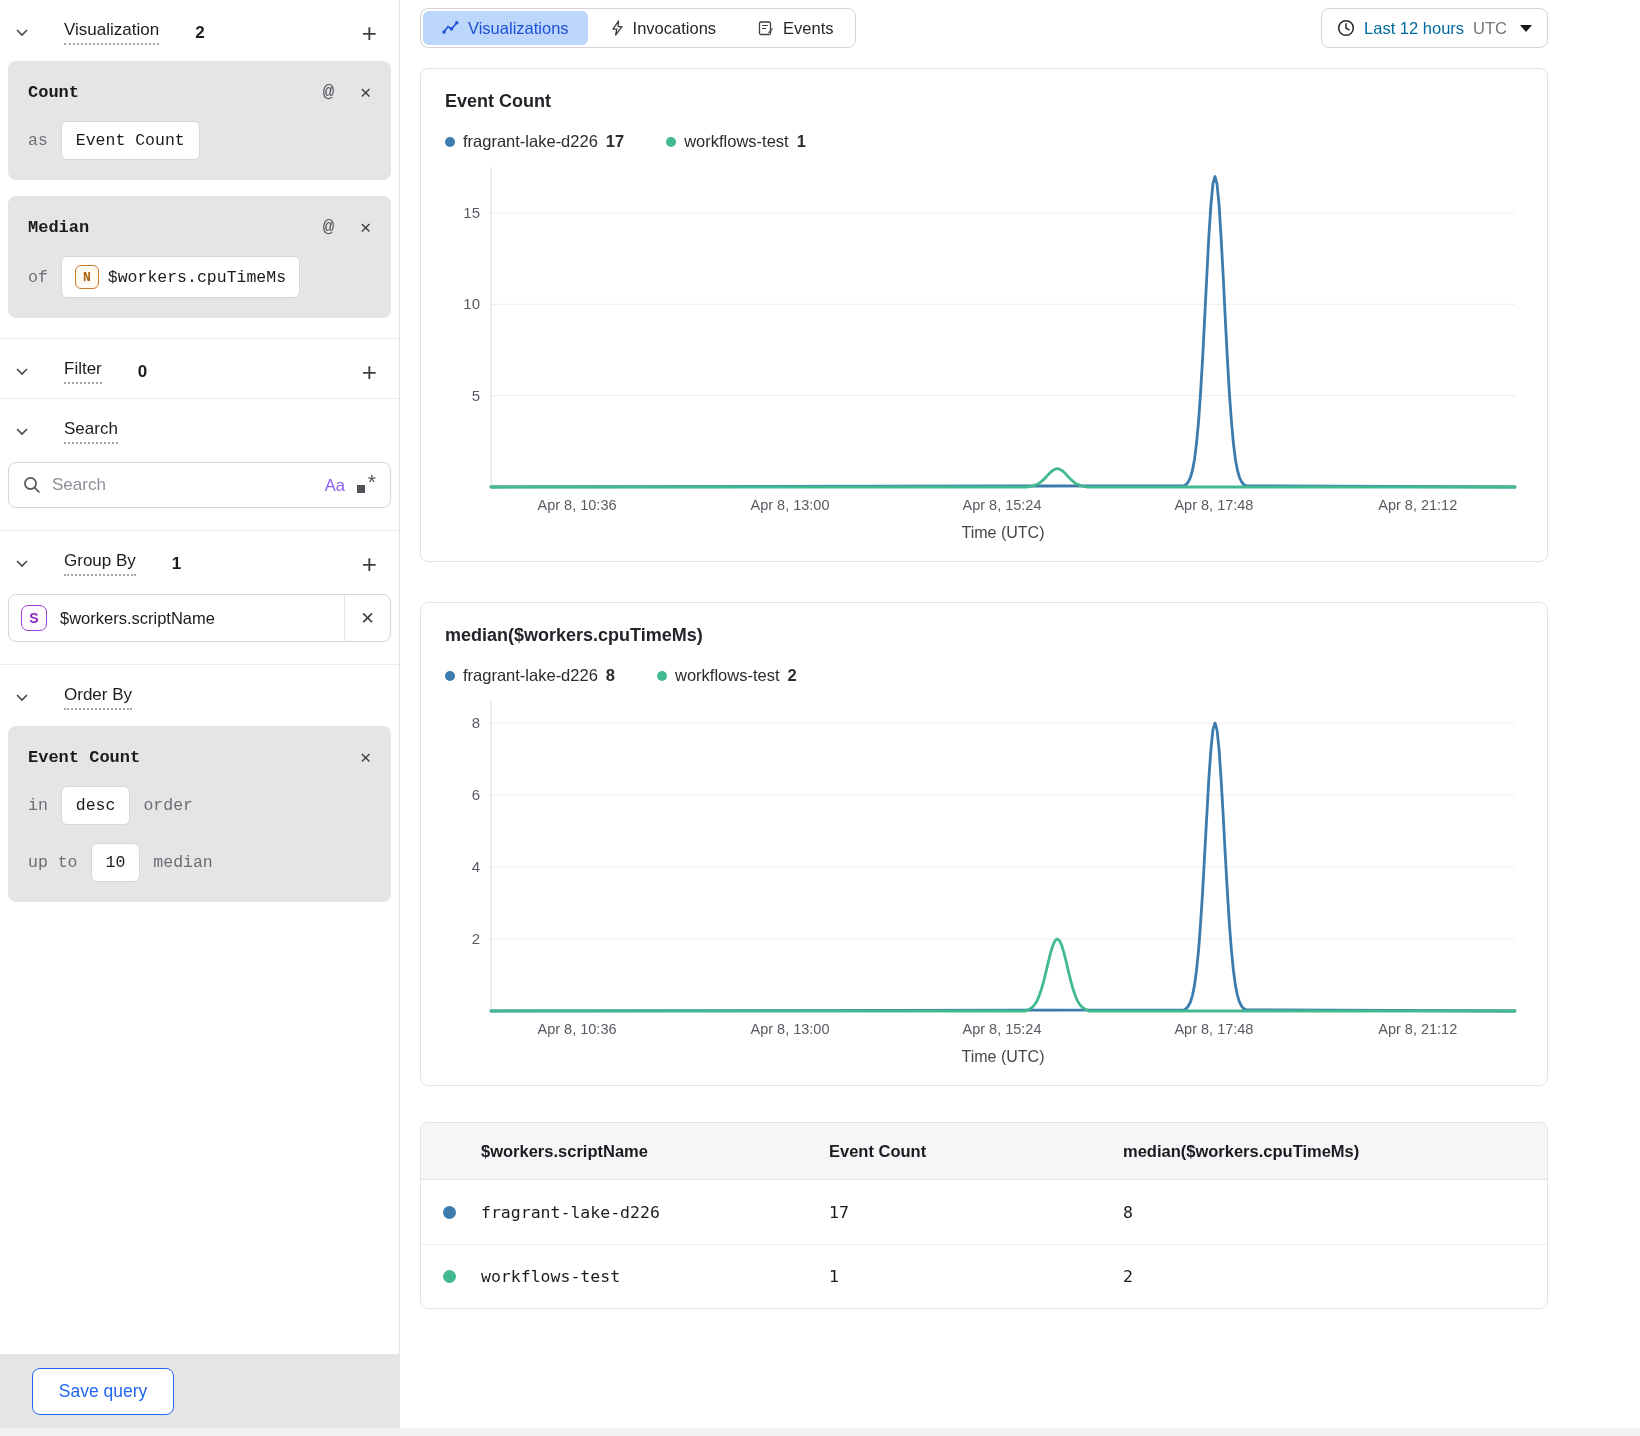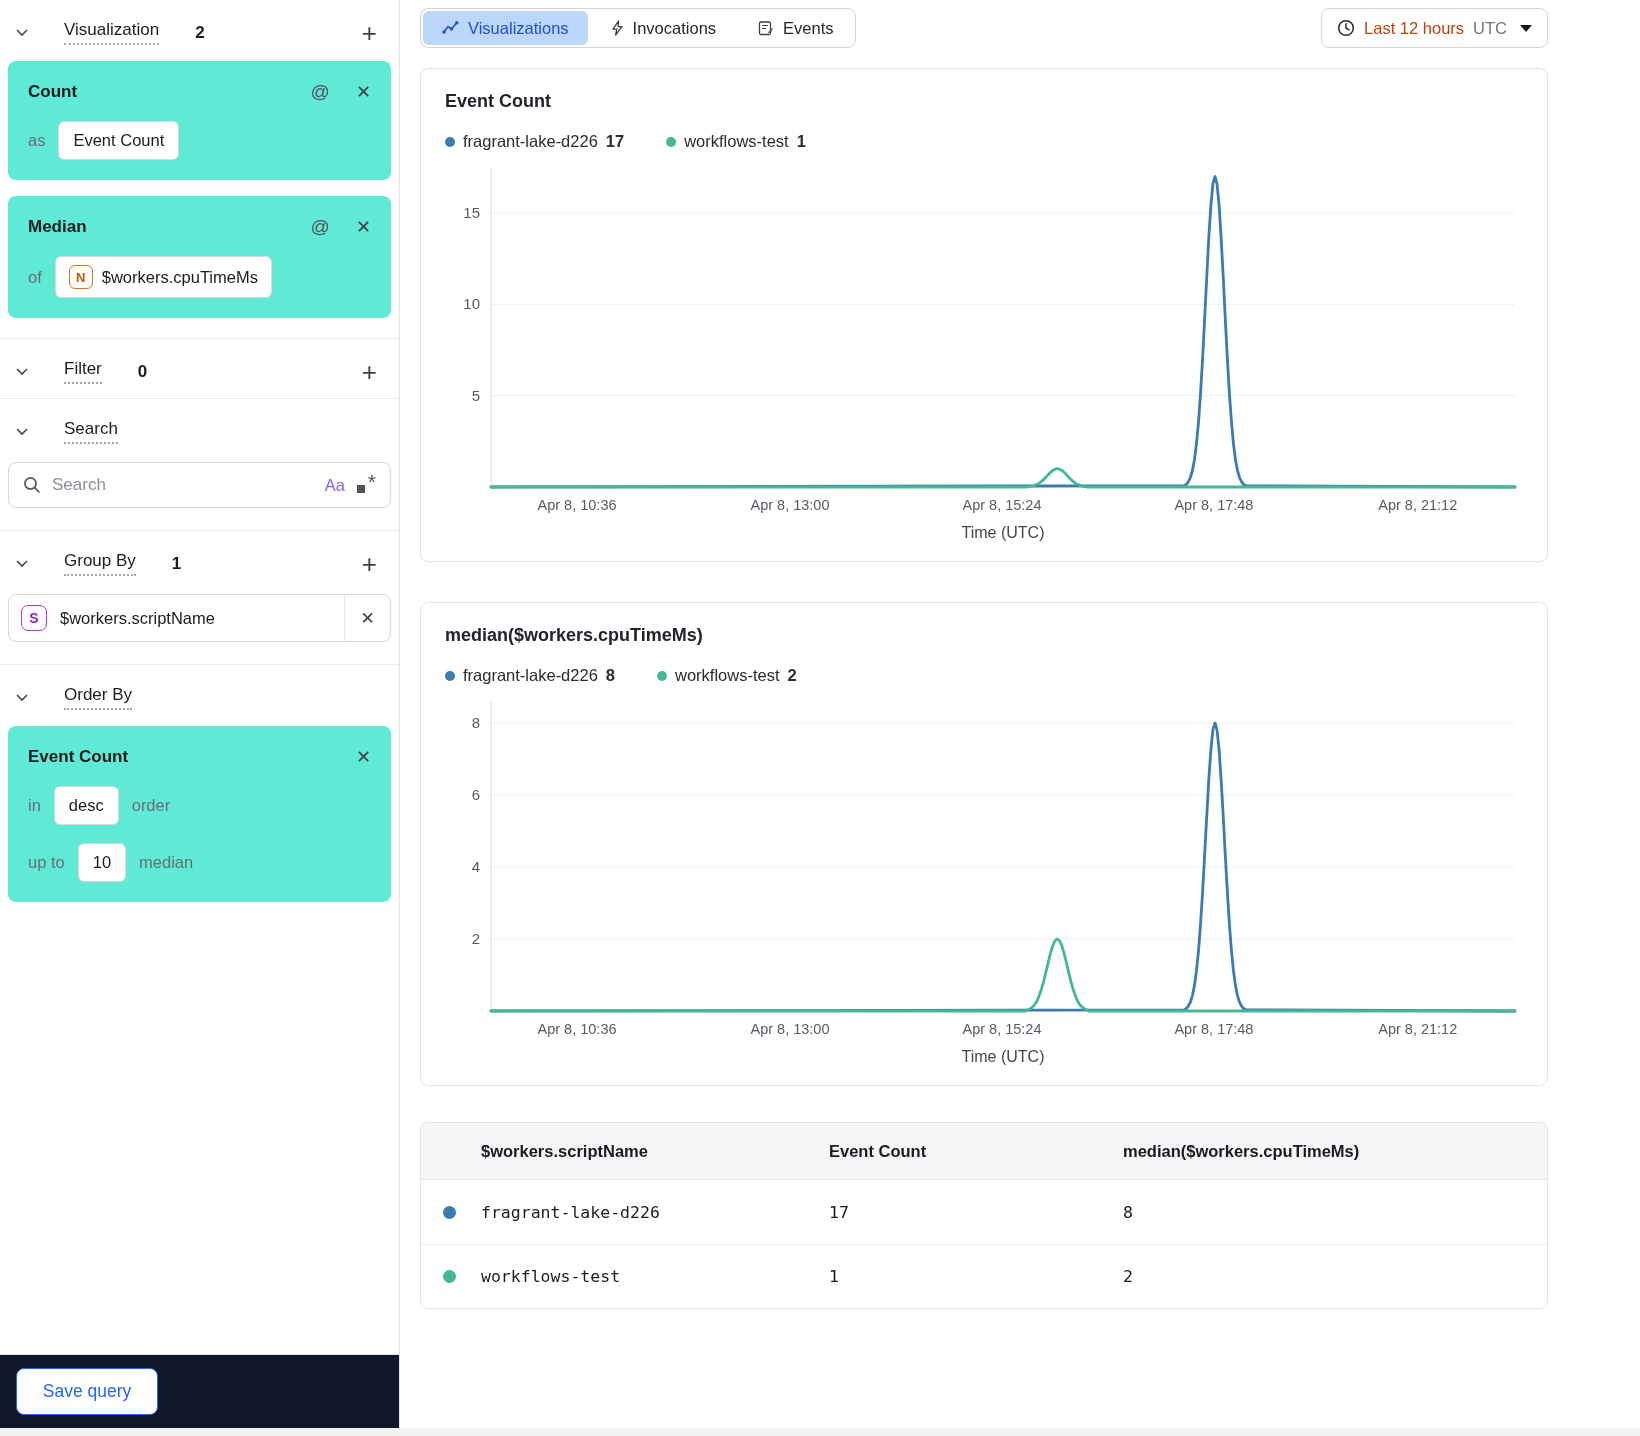--- a/index.html
+++ b/index.html
@@ -13,21 +13,21 @@
   .sb-head { display:flex; align-items:center; justify-content:space-between; padding:17px 16px 16px; border-bottom:1px solid #ececf0; }
   .sb-title { font-size:20px; font-weight:bold; color:#18181b; }
   .link { color:#2166f3; font-size:16.5px; cursor:pointer; }
   .sb-sec { border-bottom:1px solid #ececf0; padding:12px 8px 16px; }
   .sb-sec.no-cards { padding-bottom:8px; }
   .sec-head { display:flex; align-items:center; padding:8px 8px 6px;gap:24px; }
   .chev { margin-right:12px; flex:0 0 auto; }
   .sec-label { font-size:17px; color:#1c1c21; border-bottom:2px dotted #a6a6b0; padding-bottom:3px; }
   .sec-count { font-weight:bold; font-size:17px; margin-left:12px; }
   .plus-btn { margin-left:auto; font-size:26px; font-weight:300; color:#3f3f46; line-height:20px; cursor:pointer; padding:0 6px; }
-  .card { background:#5eead4; border-radius:8px; margin:10px 0 4px; padding:20px; }
+  .card { background:#e5e5e5; border-radius:8px; margin:10px 0 4px; padding:20px;font-family:Liberation Mono, monospace; }
   .card + .card { margin-top:16px; }
   .card-head { display:flex; align-items:center; }
   .card-title { font-size:17px; font-weight:600; color:#1b1b1f; }
   .icon-btn { color:#52525b; font-size:19px; cursor:pointer; }
   .at-btn { margin-left:auto; }
   .x-btn { margin-left:26px; font-size:18px; color:#3f3f46; }
   .card-row { display:flex; align-items:center; margin-top:18px; gap:13px; }
   .muted { color:#6d6d76; font-size:16.5px; }
   .chip { background:#fff; border:1px solid #d6d6dc; border-radius:6px; padding:9px 14px; font-size:16.5px; color:#1b1b1f; display:flex; align-items:center; gap:9px; cursor:text; }
   .chip.small { padding:8px 13px; }
@@ -36,35 +36,35 @@
   .search-box { display:flex; align-items:center; background:#fff; border:1px solid #d6d6dc; border-radius:8px; height:46px; margin:12px 0 6px; padding:0 14px; gap:11px; }
   .search-box input { border:none; outline:none; flex:1; font-size:17px; font-family:"Liberation Sans",sans-serif; color:#1b1b1f; background:transparent; }
   .search-box input::placeholder { color:#8f8f98; }
   .aa-ic { color:#8b5cf6; font-size:16.5px; cursor:pointer; }
   .rx-ic { position:relative; width:20px; height:22px; cursor:pointer; }
   .rx-sq { position:absolute; left:1px; bottom:3px; width:8px; height:8px; background:#52525b; }
   .rx-st { position:absolute; right:0; top:-4px; font-size:21px; color:#52525b; }
   .gb-item { display:flex; align-items:center; background:#fff; border:1px solid #d6d6dc; border-radius:8px; height:48px; margin:12px 0 6px; padding-left:12px; gap:13px; }
   .gb-label { font-size:16.5px; }
   .gb-x { margin-left:auto; align-self:stretch; width:46px; border-left:1px solid #e7e7eb; display:flex; align-items:center; justify-content:center; color:#3f3f46; font-size:17px; cursor:pointer; }
-  .sb-foot { border-top:1px solid #e4e4e8; padding:13px 16px; display:flex; gap:18px; background:#0f172a;margin-top:28px; }
+  .sb-foot { border-top:1px solid #e4e4e8; padding:13px 32px; display:flex; gap:18px; background:#e5e5e5;margin-top:28px; }
   .btn { border-radius:8px; height:47px; font-size:17.5px; display:flex; align-items:center; justify-content:center; cursor:pointer; }
   .btn-secondary { flex:0 0 142px; background:#fff; border:1px solid #2166f3; color:#2166f3; }
   .btn-primary { flex:1; background:#1f6ef5; border:none; color:#fff; font-weight:bold; gap:13px; }
   .kbd { background:rgba(255,255,255,.22); border-radius:6px; width:27px; height:27px; display:flex; align-items:center; justify-content:center; font-size:15px; font-weight:bold; }
 
   
   .main { flex:1; padding:8px 0 0 20px; }
   .main-head { display:flex; align-items:flex-start; justify-content:space-between; width:1128px; }
   .tabs { display:flex; border:1px solid #d4d4da; border-radius:8px; background:#fff; height:40px; align-items:stretch; overflow:hidden; }
   .tab { display:flex; align-items:center; gap:9px; padding:0 19px; font-size:16.5px; color:#27272a; cursor:pointer; margin:2px; border-radius:6px; }
   .tab.selected { background:#bcd7fb; color:#1d4fd7; }
   .tab svg { flex:0 0 auto; }
   .time-picker { display:flex; align-items:center; gap:9px; border:1px solid #d4d4da; border-radius:8px; background:#fff; height:40px; padding:0 15px; cursor:pointer; }
-  .tp-label { font-size:16.5px; color:#c2410c; }
+  .tp-label { font-size:16.5px; color:#0369a1; }
   .tp-tz { font-size:16.5px; color:#71717a; }
   .caret { width:0; height:0; border-left:6px solid transparent; border-right:6px solid transparent; border-top:7px solid #18181b; margin-left:4px; }
 
   .chart-card { width:1128px; border:1px solid #e2e2e7; border-radius:8px; background:#fff; padding:22px 24px 14px; margin-top:20px; }
   .chart-card.second { margin-top:40px; }
   .chart-title { font-size:18px; font-weight:bold; color:#232329; }
   .legend { display:flex; gap:42px; margin:20px 0 14px; }
   .legend-item { display:flex; align-items:center; gap:8px; font-size:16.5px; color:#2b2b30; cursor:pointer; }
   .ldot { width:10px; height:10px; border-radius:50%; }
   .lval { font-weight:bold; }

